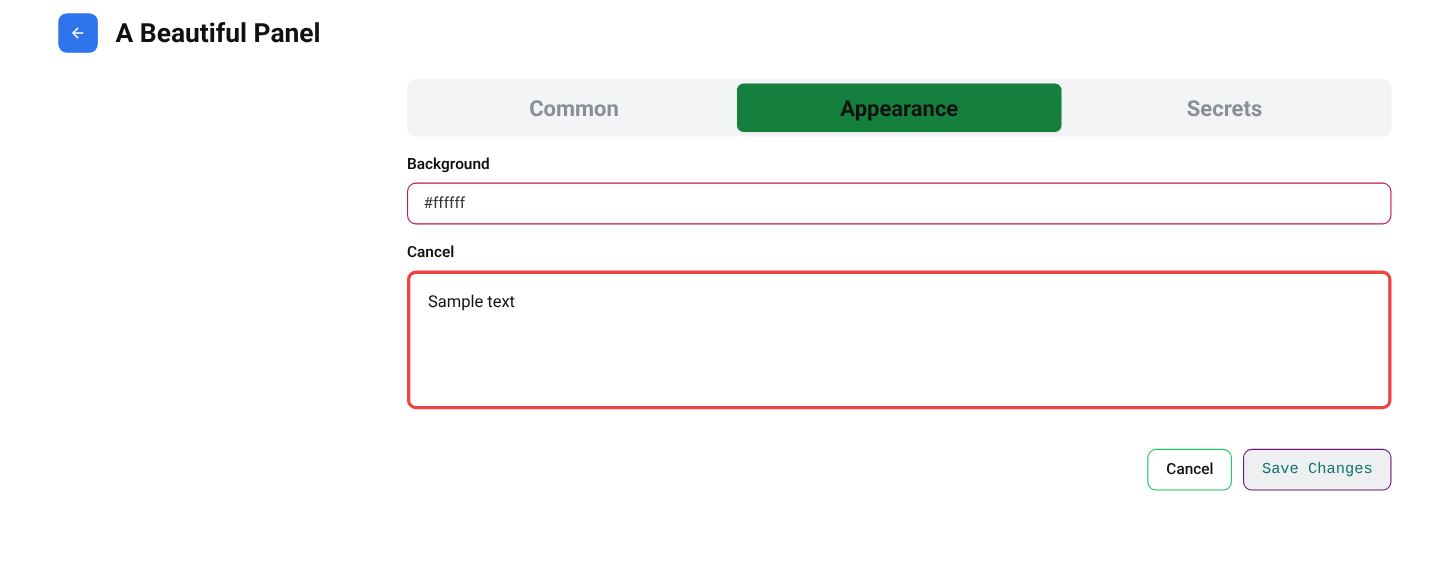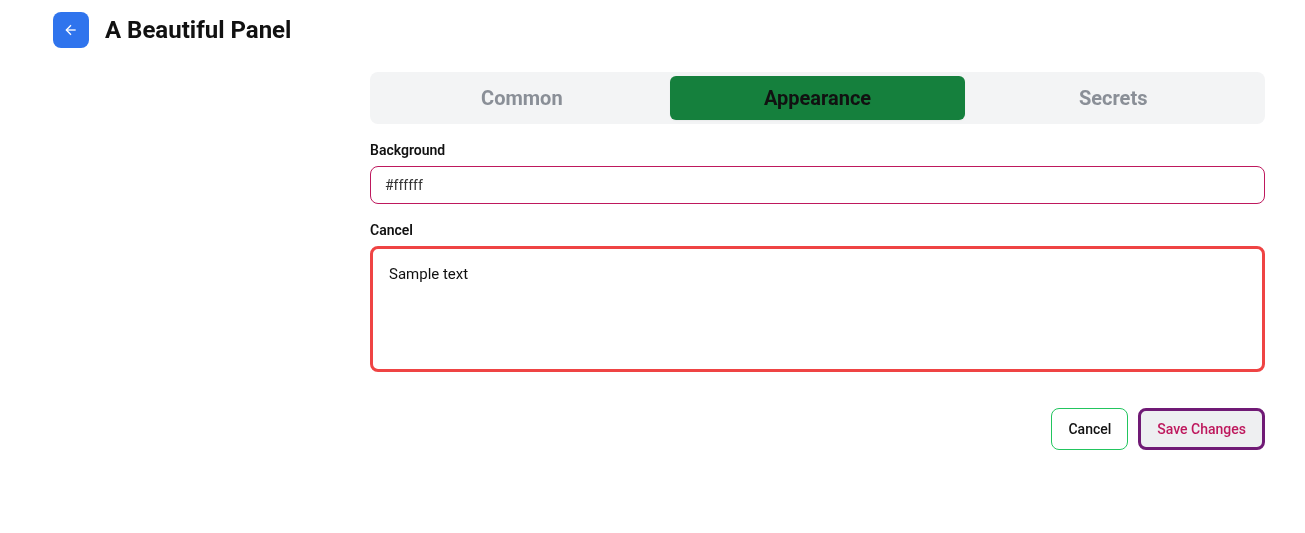--- a/index.html
+++ b/index.html
@@ -104,22 +104,23 @@
       cursor: pointer;
       font-family: inherit;
     }
     .btn-secondary {
       background: #ffffff;
       border: 1px solid #22c55e;
       color: #111;
     }
     .btn-primary {
       background: #eeeff1;
-      border: 3px solid #701a75;
-      color: #be185d;
+      border: 1px solid #701a75;
+      color: #0f766e;
+      font-family: Liberation Mono, monospace;
     }
   </style>
 </head>
 <body>
 
 <div class="page">
   <div class="header-row">
     <div class="back-btn">
       <svg viewBox="0 0 24 24">
         <line x1="19" y1="12" x2="5" y2="12"></line>

